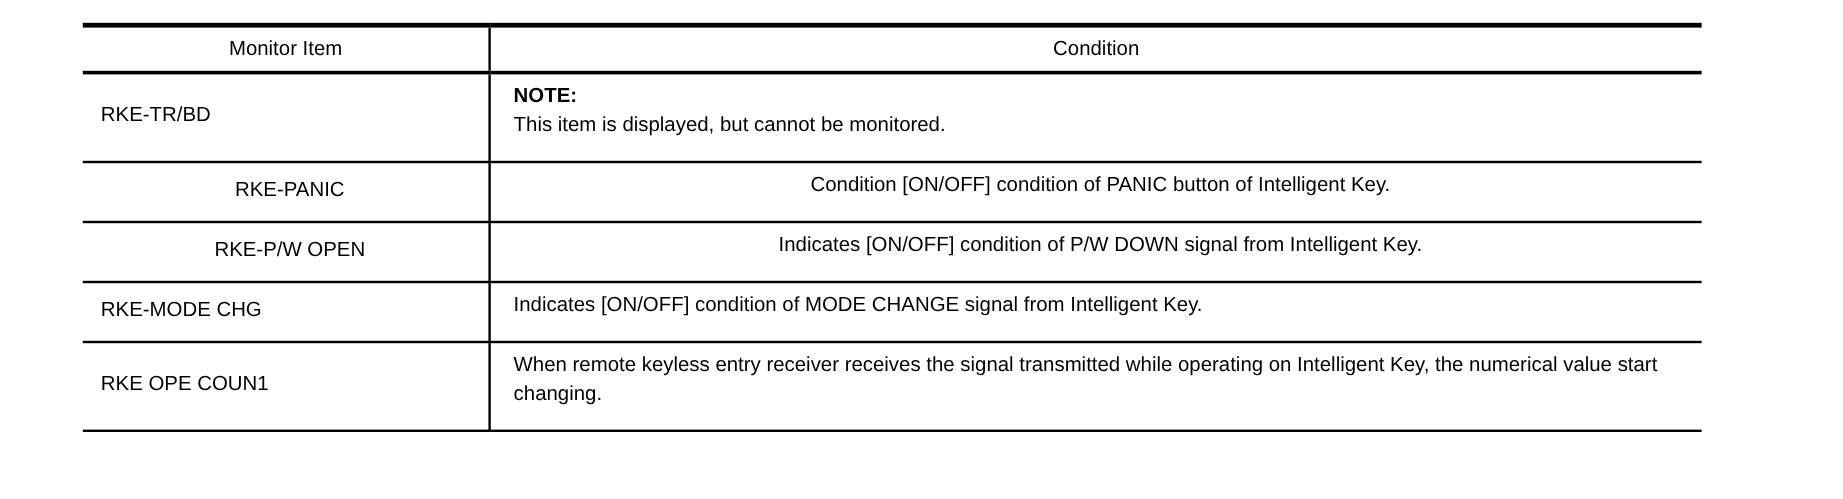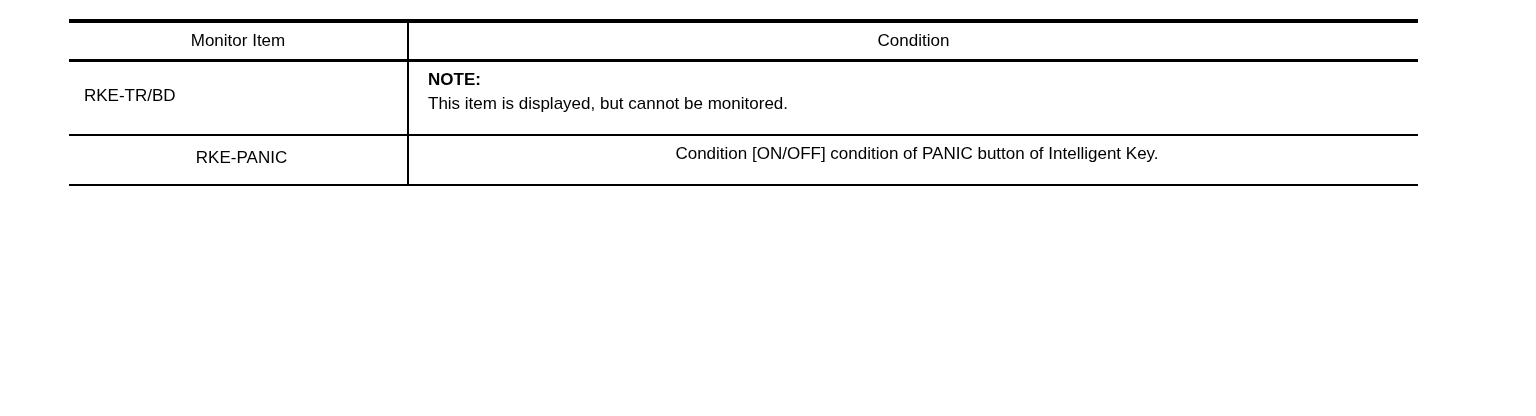--- a/index.html
+++ b/index.html
@@ -88,15 +88,33 @@
           <div class="note-label">NOTE:</div>
           <div>This item is displayed, but cannot be monitored.</div>
         </td>
       </tr>
       <tr class="row-h41">
         <td class="item-cell">RKE-PANIC</td>
         <td class="cond-cell">
           <div>Condition [ON/OFF] condition of PANIC button of Intelligent Key.</div>
         </td>
       </tr>
+      <tr class="row-h41">
+        <td class="item-cell">RKE-P/W OPEN</td>
+        <td class="cond-cell">
+          <div>Indicates [ON/OFF] condition of P/W DOWN signal from Intelligent Key.</div>
+        </td>
+      </tr>
+      <tr class="row-h40">
+        <td class="item-cell">RKE-MODE CHG</td>
+        <td class="cond-cell">
+          <div>Indicates [ON/OFF] condition of MODE CHANGE signal from Intelligent Key.</div>
+        </td>
+      </tr>
+      <tr class="row-h65">
+        <td class="item-cell">RKE OPE COUN1</td>
+        <td class="cond-cell">
+          <div>When remote keyless entry receiver receives the signal transmitted while operating on Intelligent Key, the numerical value start changing.</div>
+        </td>
+      </tr>
     </tbody>
   </table>
 </div>
 
 </body></html>

